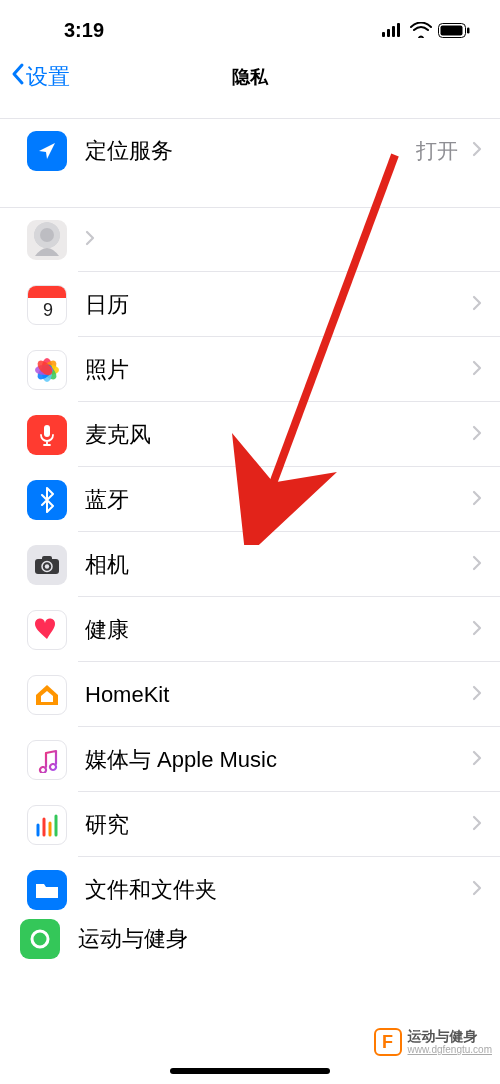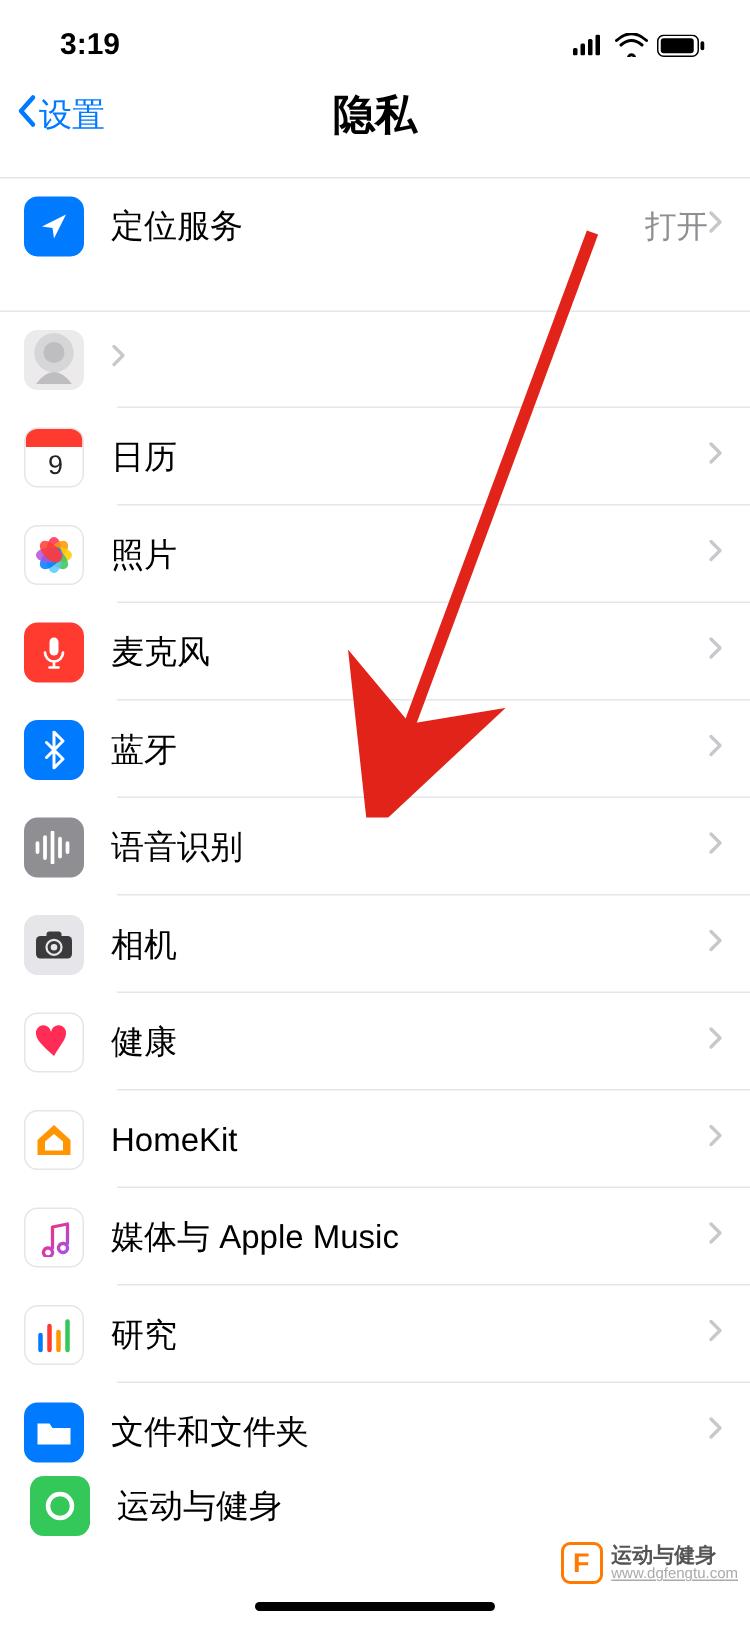--- a/index.html
+++ b/index.html
@@ -8,21 +8,21 @@
       height: 1084px;
       font-family: -apple-system, "PingFang SC", "Helvetica Neue", sans-serif;
       background: #fff;
       position: relative;
       overflow: hidden;
     }
     .status-bar {
       display: flex;
       justify-content: space-between;
       align-items: center;
-      padding: 14px 30px 4px 40px;
+      padding: 14px 30px 4px 64px;
       height: 50px;
     }
     .time { font-size: 20px; font-weight: 600; }
     .right-icons { display: flex; gap: 6px; align-items: center; }
     .signal svg, .wifi svg, .battery svg { display: block; }
 
     .nav-bar {
       display: flex;
       align-items: center;
       height: 54px;
@@ -35,54 +35,54 @@
       align-items: center;
       padding-left: 10px;
       color: #007aff;
       font-size: 22px;
     }
     .back-chevron { margin-right: 0px; }
     .nav-title {
       position: absolute;
       left: 50%;
       transform: translateX(-50%);
-      font-size: 28px;
+      font-size: 18px;
       font-weight: 600;
       color: #000;
     }
 
     .list { }
     .group-gap { height: 24px; }
 
     .row {
       display: flex;
       align-items: center;
       height: 65px;
-      padding-left: 16px;
+      padding-left: 27px;
       position: relative;
     }
     .row .icon {
       width: 40px;
       height: 40px;
       border-radius: 9px;
       flex: 0 0 40px;
       margin-right: 18px;
       display: flex;
       align-items: center;
       justify-content: center;
     }
     .row-label {
       font-size: 22px;
       color: #000;
       flex: 1;
     }
     .row-value {
       font-size: 21px;
       color: #8e8e93;
-      margin-right: 0;
+      margin-right: 14px;
     }
     .chevron {
       color: #c7c7cc;
       margin-right: 18px;
     }
     .row::after {
       content: "";
       position: absolute;
       bottom: 0;
       left: 78px;
@@ -278,35 +278,20 @@
       <svg width="18" height="26">
           <path d="M9 1 L15 7 L4 18 M4 8 L15 19 L9 25 L9 1" stroke="#fff" stroke-width="2" fill="none" stroke-linejoin="round" stroke-linecap="round"></path>
         </svg>
     </div>
     <span class="row-label">蓝牙</span>
     <span class="chevron"><svg width="10" height="16">
           <path d="M2 2 L8 8 L2 14" stroke="#c7c7cc" stroke-width="2.2" fill="none" stroke-linecap="round" stroke-linejoin="round"></path>
         </svg></span>
   </div>
 
-  <div class="row">
-    <div class="icon bg-gray">
-      <svg width="28" height="22">
-          <line x1="3" y1="8" x2="3" y2="14" stroke="#fff" stroke-width="2.5" stroke-linecap="round"></line>
-          <line x1="8" y1="4" x2="8" y2="18" stroke="#fff" stroke-width="2.5" stroke-linecap="round"></line>
-          <line x1="13" y1="1" x2="13" y2="21" stroke="#fff" stroke-width="2.5" stroke-linecap="round"></line>
-          <line x1="18" y1="5" x2="18" y2="17" stroke="#fff" stroke-width="2.5" stroke-linecap="round"></line>
-          <line x1="23" y1="8" x2="23" y2="14" stroke="#fff" stroke-width="2.5" stroke-linecap="round"></line>
-        </svg>
-    </div>
-    <span class="row-label">语音识别</span>
-    <span class="chevron"><svg width="10" height="16">
-          <path d="M2 2 L8 8 L2 14" stroke="#c7c7cc" stroke-width="2.2" fill="none" stroke-linecap="round" stroke-linejoin="round"></path>
-        </svg></span>
-  </div>
 
   <div class="row">
     <div class="icon bg-lightgray">
       <svg width="28" height="22">
           <rect x="2" y="5" width="24" height="15" rx="3" fill="#3a3a3c"></rect>
           <rect x="9" y="2" width="10" height="5" rx="2" fill="#3a3a3c"></rect>
           <circle cx="14" cy="12.5" r="5" fill="none" stroke="#e5e5ea" stroke-width="1.5"></circle>
           <circle cx="14" cy="12.5" r="2.2" fill="#e5e5ea"></circle>
         </svg>
     </div>

